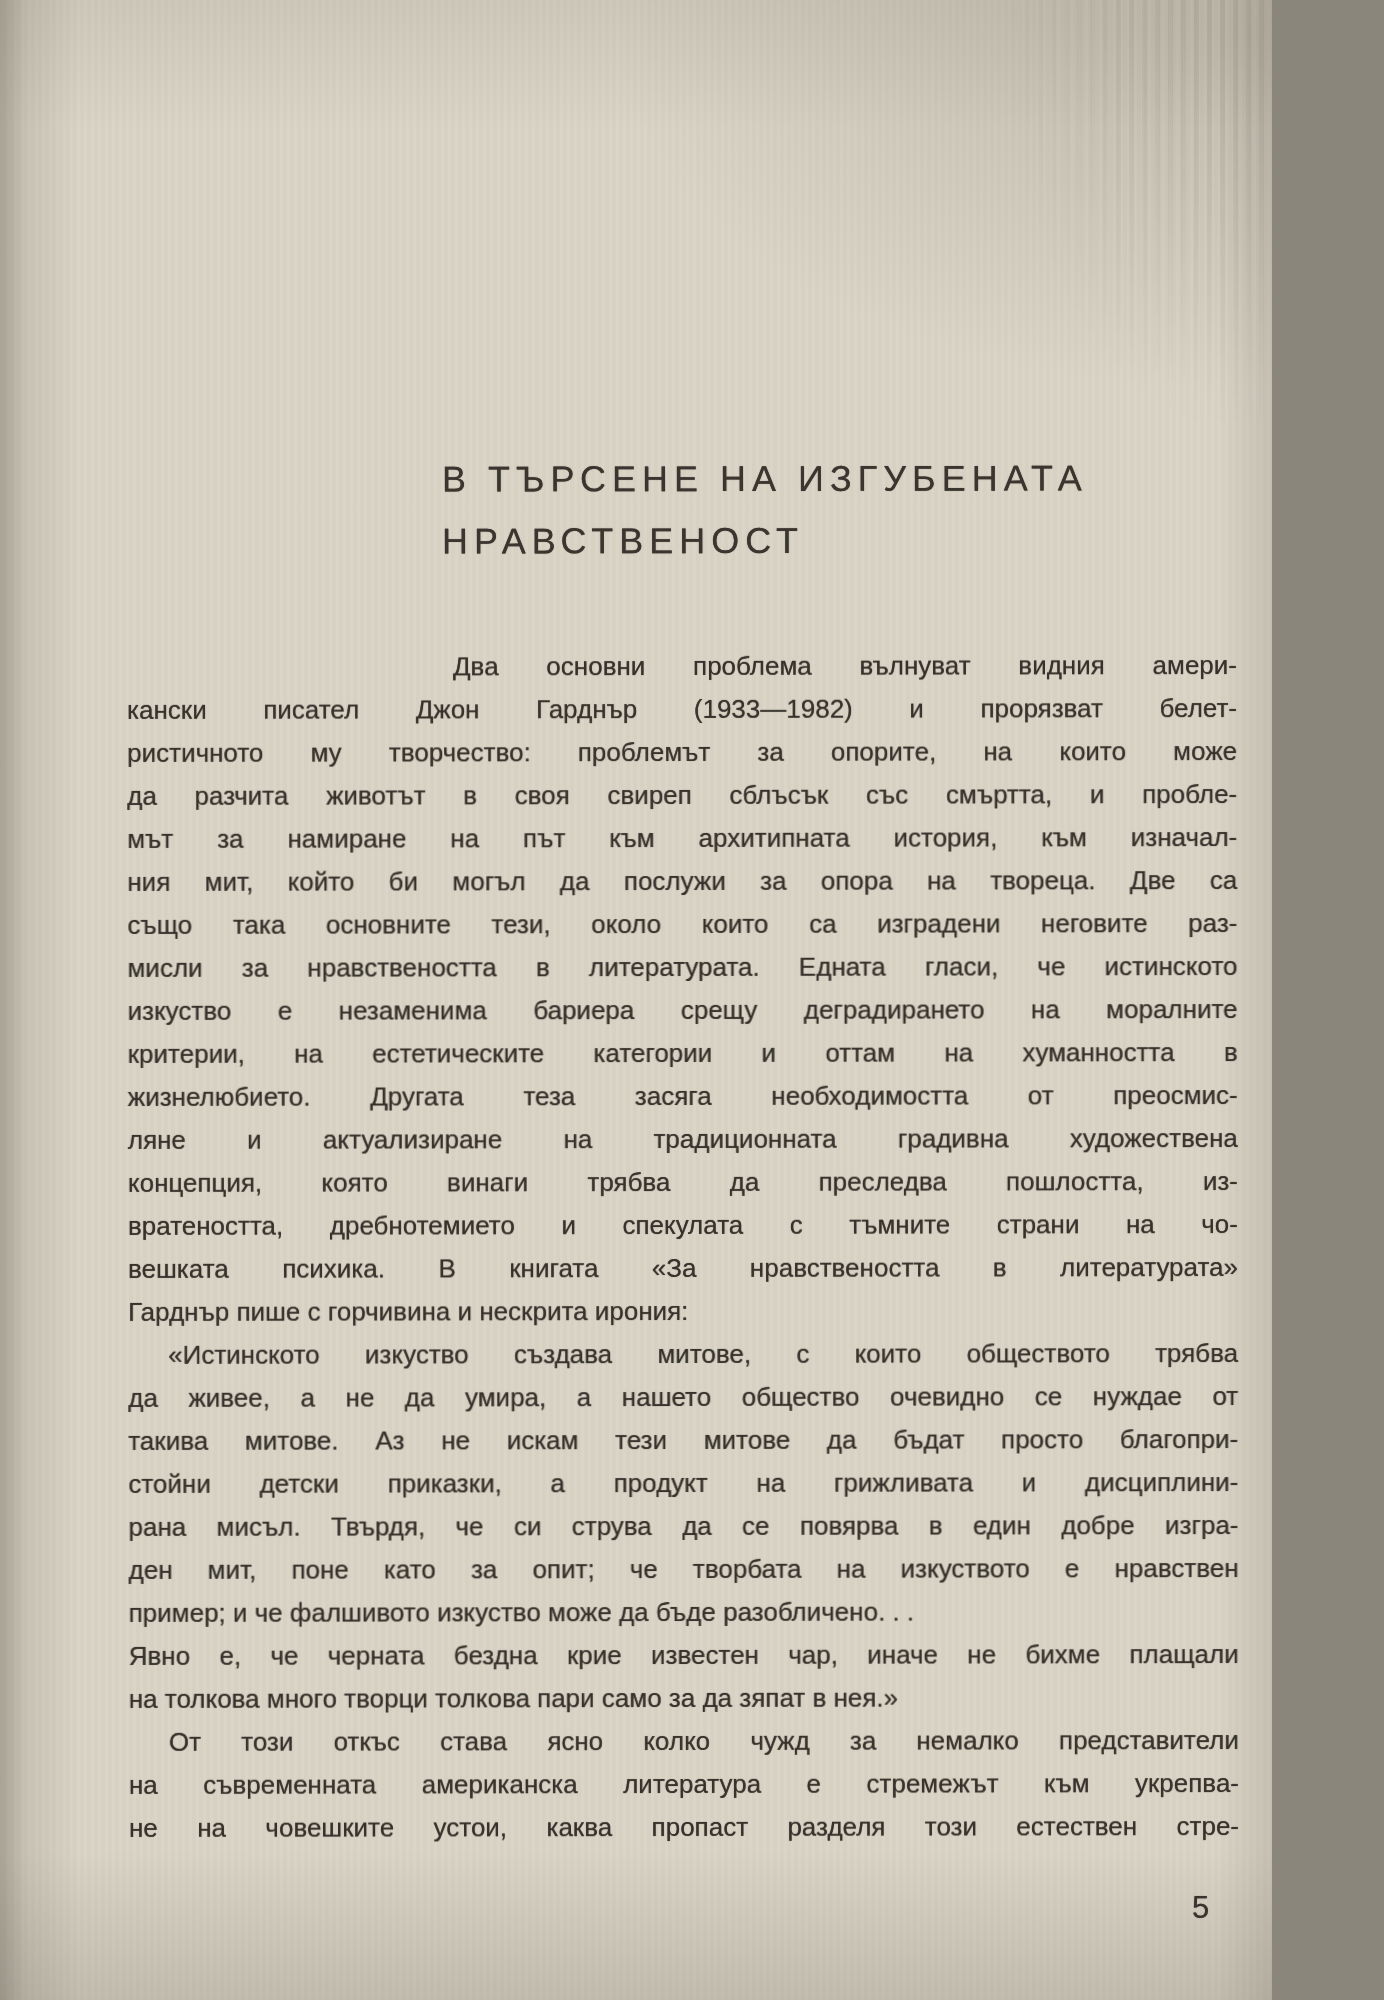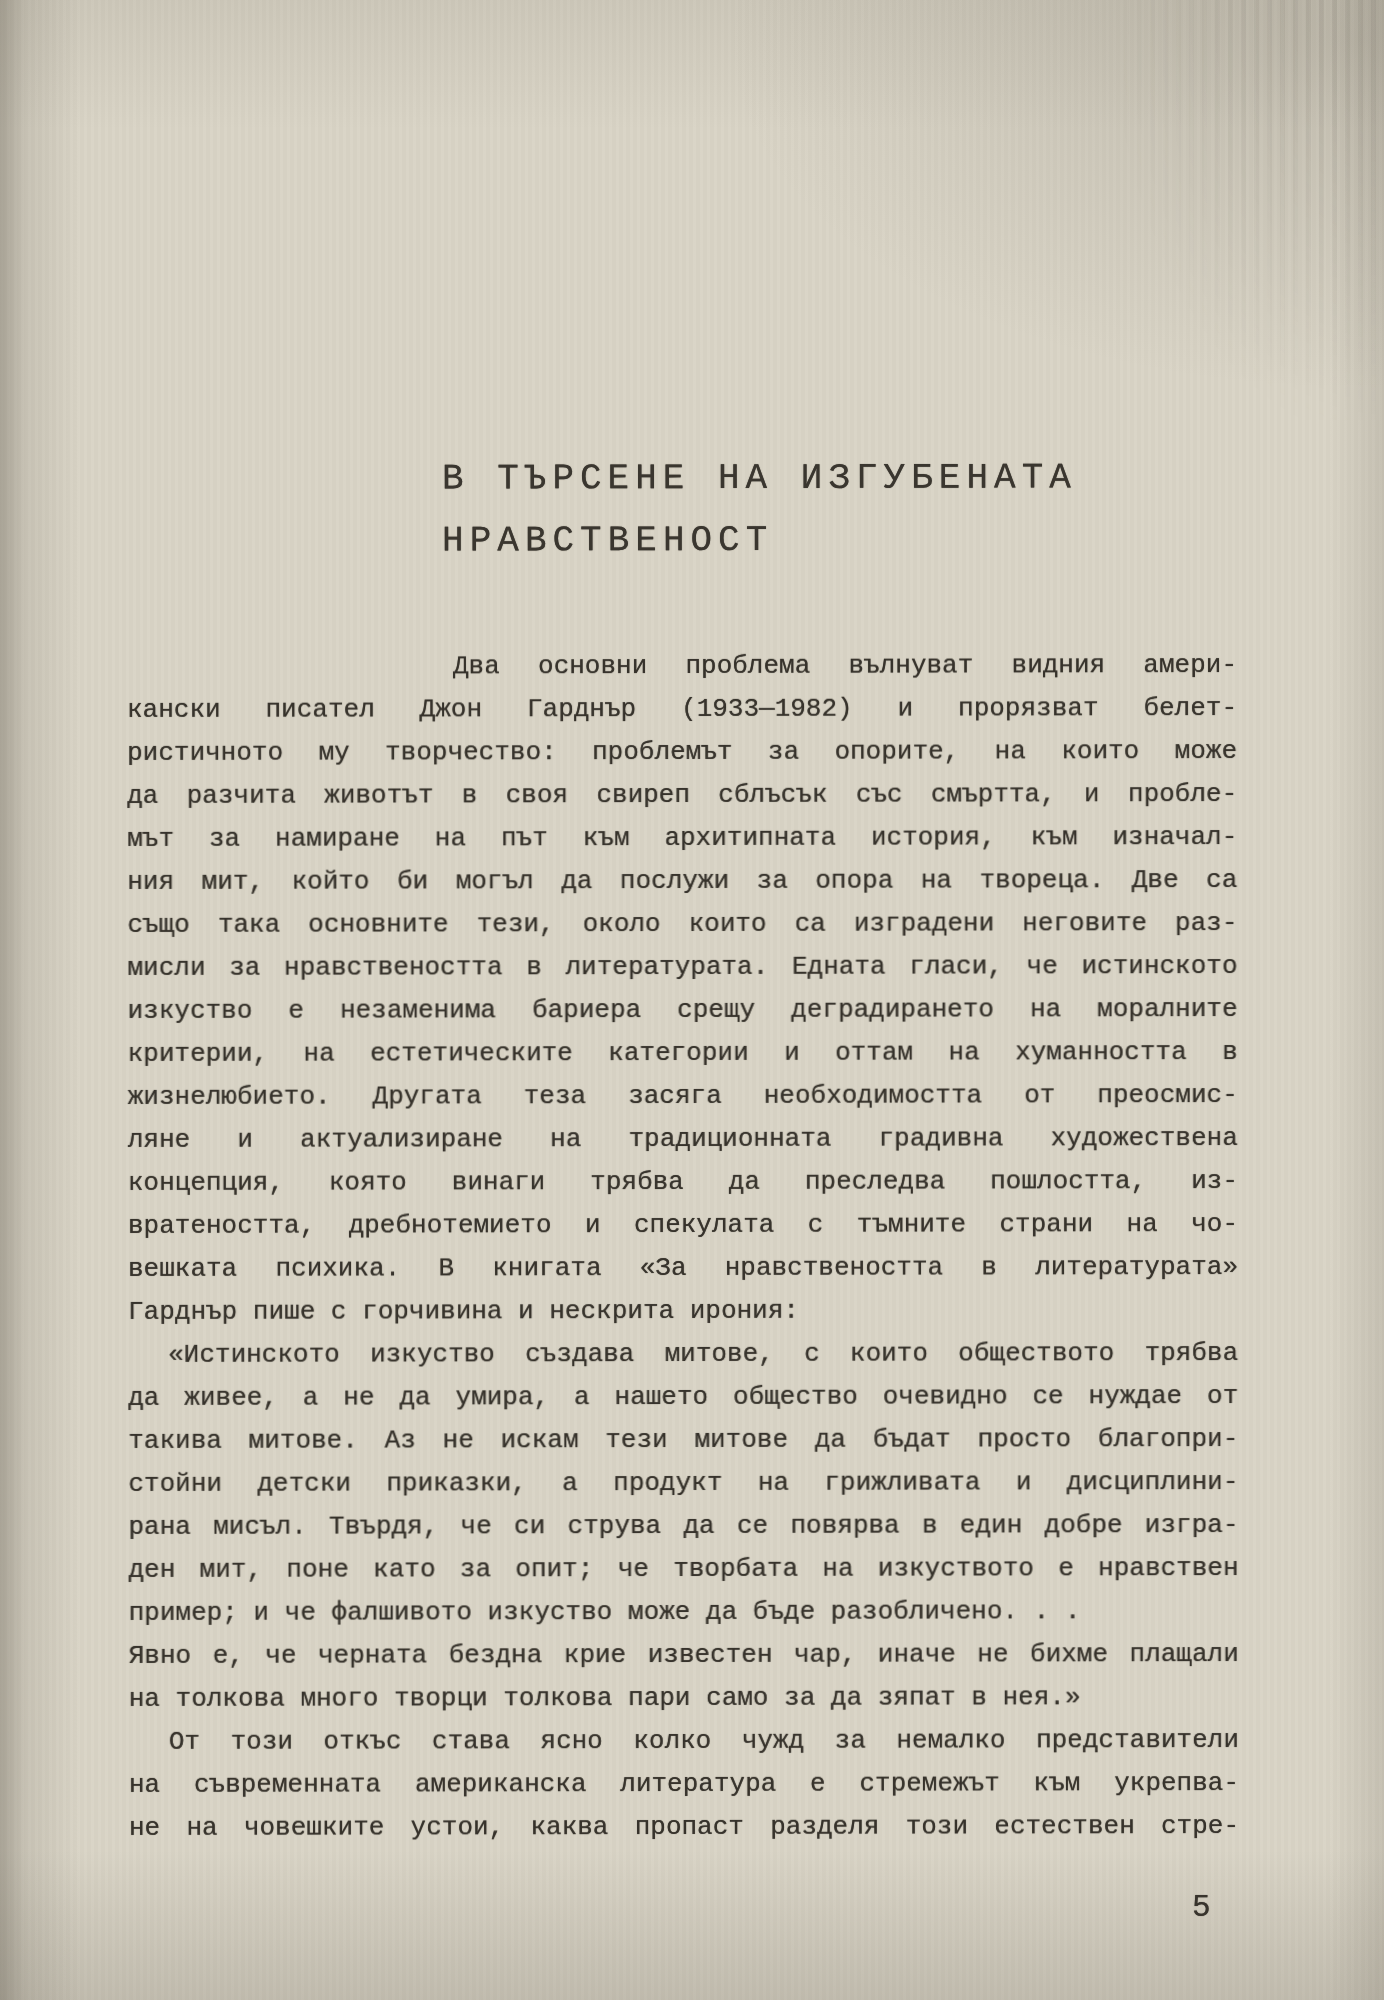--- a/index.html
+++ b/index.html
@@ -2,24 +2,24 @@
 <html><head>
 <meta charset="utf-8">
 <style>
   html, body {
     margin: 0;
     padding: 0;
     background: #8a867c;
   }
   .paper {
     position: relative;
-    width: 1384px;
+    width: 1272px;
     height: 2000px;
     overflow: hidden;
-    font-family: Liberation Mono, monospace;
+    font-family: Liberation Sans, sans-serif;
     color: #34302a;
     background:
       radial-gradient(ellipse 900px 500px at 98% 2%, rgba(110,104,92,0.22), rgba(110,104,92,0) 70%),
       linear-gradient(90deg, rgba(96,90,78,0.40) 0px, rgba(96,90,78,0.14) 26px, rgba(96,90,78,0) 80px),
       linear-gradient(270deg, rgba(96,90,78,0.16) 0px, rgba(96,90,78,0) 55px),
       linear-gradient(180deg, rgba(120,114,100,0.13) 0px, rgba(120,114,100,0) 130px),
       linear-gradient(0deg, rgba(96,90,78,0.20) 0px, rgba(96,90,78,0) 150px),
       repeating-linear-gradient(90deg, rgba(255,255,255,0.02) 0 3px, rgba(0,0,0,0.015) 3px 7px),
       #d9d4c6;
   }

